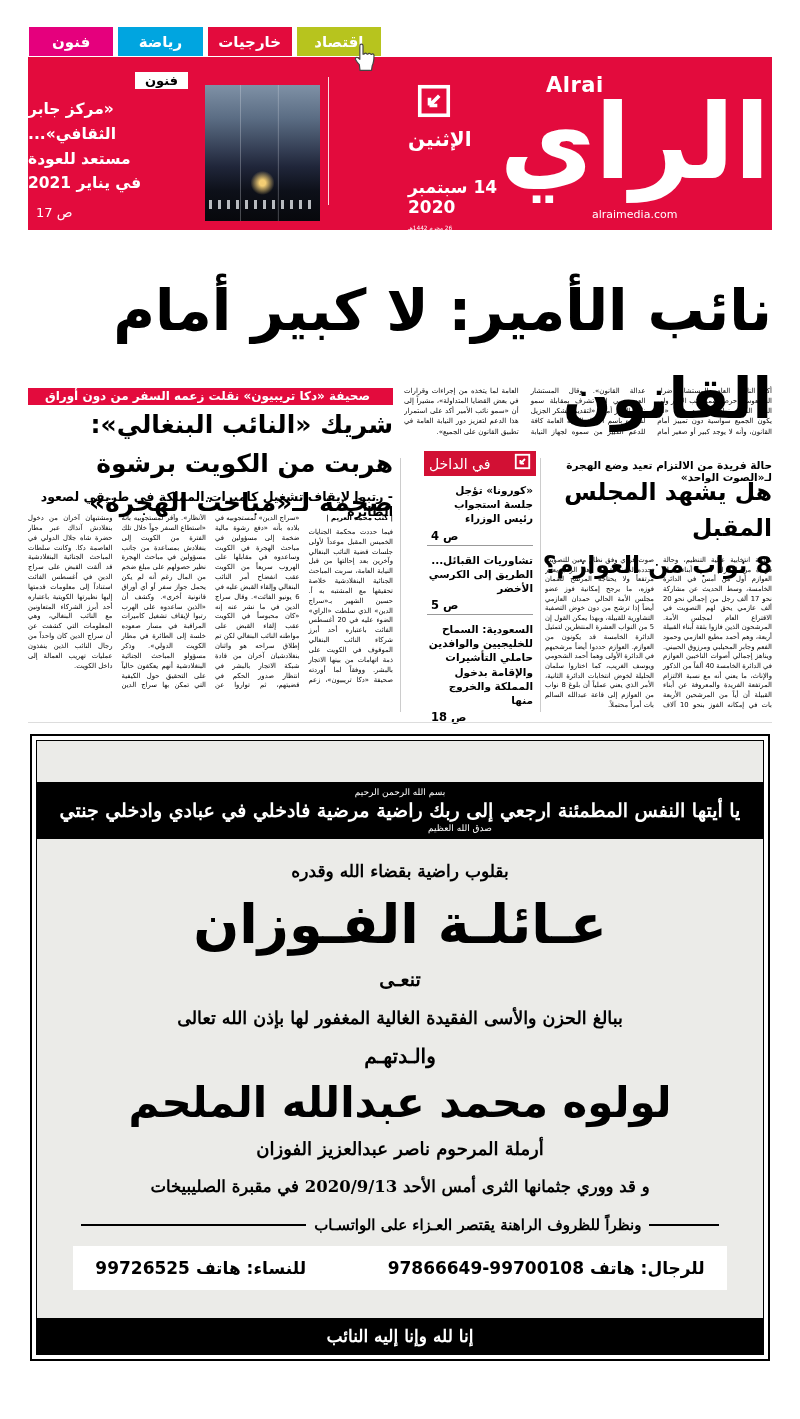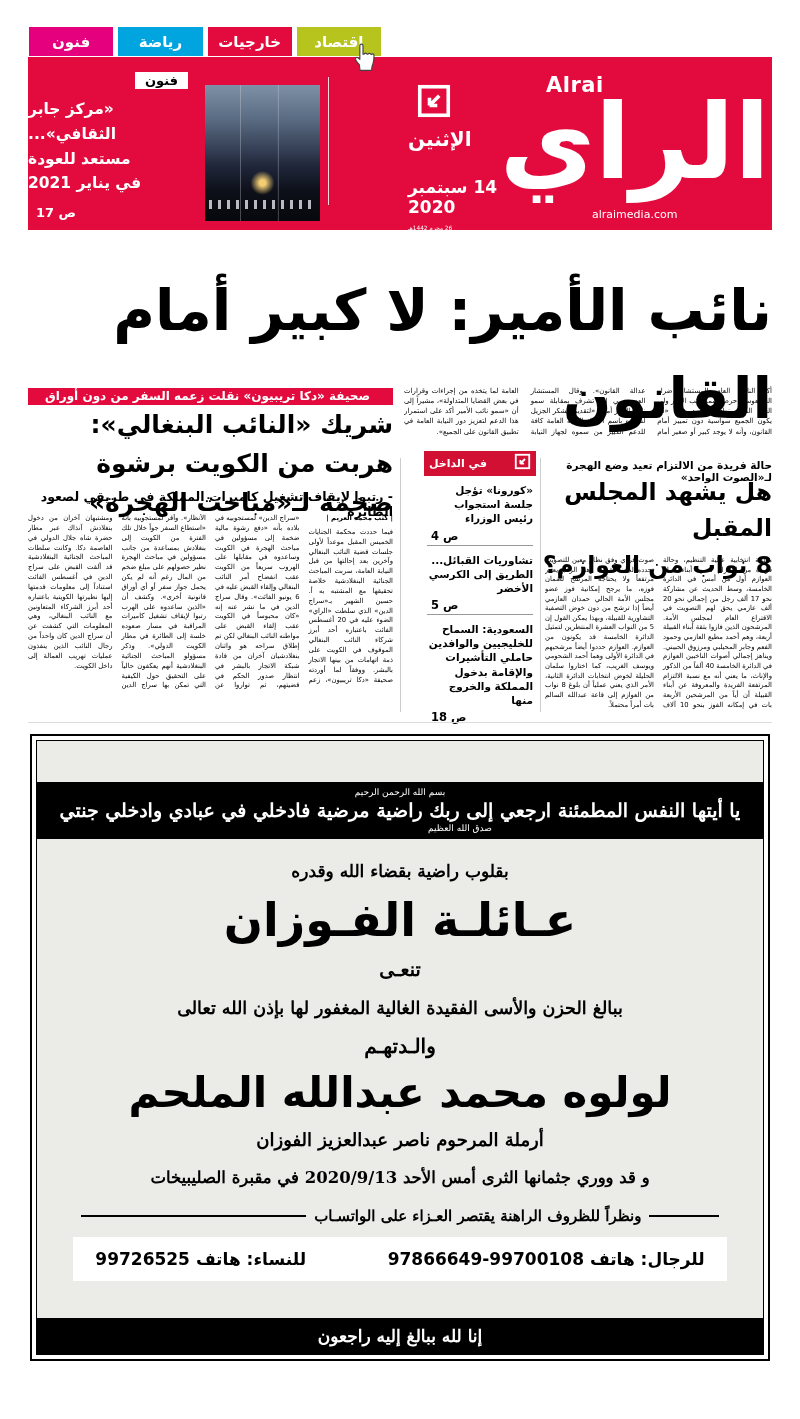--- a/index.html
+++ b/index.html
@@ -12,21 +12,21 @@
   .tab-arts { background:#e5007d; }
   .tab-sport { background:#00a5e0; }
   .tab-foreign { background:#e30b3d; }
   .tab-econ { background:#b7c41e; }
   .cursor-icon { position:absolute; top:42px; left:352px; z-index:30; }
 
   
   .masthead { position:absolute; top:57px; left:28px; width:744px; height:173px; background:#e30b3d; color:#fff; }
   .promo-label { position:absolute; left:107px; top:15px; background:#fff; color:#000; font-weight:bold; font-size:13px; padding:1px 10px; }
   .promo-headline { position:absolute; left:0; top:40px; width:174px; text-align:left; direction:rtl; font-weight:bold; font-size:15.5px; line-height:1.6; white-space:pre-line; }
-  .promo-page { position:absolute; left:8px; bottom:10px; font-weight:bold; font-size:13px; }
+  .promo-page { position:absolute; left:8px; bottom:10px; font-weight:normal; font-size:13px; }
   .promo-photo { position:absolute; left:177px; top:28px; width:115px; height:136px;
      background:
        radial-gradient(circle at 50% 72%, rgba(255,215,120,.95) 0 3px, rgba(255,215,120,0) 12px),
        linear-gradient(90deg, transparent 30%, rgba(225,228,235,.5) 30.5%, transparent 31.4%),
        linear-gradient(90deg, transparent 63%, rgba(225,228,235,.45) 63.5%, transparent 64.4%),
        linear-gradient(180deg,#7f91a6 0%,#5a6c83 25%,#39445a 45%,#20263a 60%,#0d1019 78%,#07080c 100%); }
   .promo-photo .crowd { position:absolute; bottom:12px; left:4px; right:4px; height:9px; opacity:.85;
      background:repeating-linear-gradient(90deg,#d7dade 0 3px, transparent 3px 9px); }
   .promo-divider { position:absolute; left:300px; top:20px; width:1px; height:128px; background:rgba(255,255,255,.85); }
   .date-col { position:absolute; left:380px; top:26px; width:128px; text-align:left; direction:rtl; }
@@ -52,21 +52,21 @@
   .bg-headline { position:absolute; top:406px; left:28px; width:365px; text-align:right; font-weight:bold; font-size:25px; line-height:1.55; }
   .bg-subhead { position:absolute; top:489px; left:28px; width:365px; text-align:right; font-weight:bold; font-size:12.5px; }
   .bg-body { position:absolute; top:514px; left:28px; width:365px; height:200px; overflow:hidden;
      column-count:4; column-gap:9px; font-size:6.8px; line-height:1.45; text-align:justify; }
   .byline { font-weight:bold; display:block; margin-bottom:4px; }
 
   
   .vrule { position:absolute; width:1px; background:#ccc; }
   .inside-box { position:absolute; left:424px; top:451px; width:112px; height:261px; }
   .inside-header { background:#d21034; color:#fff; height:25px; display:flex; align-items:center; justify-content:space-between; padding:0 5px; }
-  .inside-title { font-weight:bold; font-size:11px; }
+  .inside-title { font-weight:normal; font-size:14px; }
   .inside-item { padding:7px 3px 0 3px; }
   .inside-text { font-weight:bold; font-size:10.5px; line-height:1.35; text-align:right; }
   .inside-page { font-weight:bold; font-size:11.5px; text-align:left; margin-top:3px; padding-left:4px; }
   .inside-sep { border-bottom:1px solid #999; margin-top:2px; }
 
   
   .aw-kicker { position:absolute; top:459px; left:545px; width:227px; text-align:right; font-weight:bold; font-size:10.5px; }
   .aw-headline { position:absolute; top:474px; left:540px; width:232px; text-align:right; font-weight:bold; font-size:23.5px; line-height:1.55; white-space:pre-line; }
   .aw-body { position:absolute; top:556px; left:545px; width:227px; height:156px; overflow:hidden;
      column-count:2; column-gap:9px; font-size:6.8px; line-height:1.42; text-align:justify; }
@@ -75,21 +75,21 @@
 
   
   .obit { position:absolute; top:734px; left:30px; width:740px; height:627px; border:2px solid #000; padding:4px; background:#fff; }
   .obit-inner { border:1px solid #000; height:100%; overflow:hidden; background:#ebebe8; display:flex; flex-direction:column; }
   .obit-quran { background:#000; color:#fff; text-align:center; padding:5px 0 6px 0;margin-top:41px; }
   .obit-bismillah { font-size:9px; font-family:"DejaVu Serif", serif; }
   .obit-verse { font-size:19px; font-weight:bold; font-family:"DejaVu Serif", serif; margin-top:2px; }
   .obit-sadaq { font-size:9px; font-family:"DejaVu Serif", serif; transform:translateX(60px); margin-top:2px; }
   .obit-gray { flex:1; display:flex; flex-direction:column; align-items:center; text-align:center; }
   .obit-intro { margin-top:22px; font-size:17px; font-weight:bold; font-family:"DejaVu Serif", serif; }
-  .obit-family { margin-top:12px; font-size:46px; font-weight:bold; line-height:1.2; }
+  .obit-family { margin-top:12px; font-size:54px; font-weight:bold; line-height:1.2; }
   .obit-announce { margin-top:10px; font-size:19px; font-weight:bold; font-family:"DejaVu Serif", serif; }
   .obit-line1 { margin-top:18px; font-size:17.5px; font-weight:bold; font-family:"DejaVu Serif", serif; }
   .obit-relation { margin-top:16px; font-size:20px; font-weight:bold; font-family:"DejaVu Serif", serif; }
   .obit-deceased { margin-top:8px; font-size:42px; font-weight:bold; line-height:1.3; }
   .obit-widow { margin-top:8px; font-size:18px; font-weight:bold; font-family:"DejaVu Serif", serif; }
   .obit-burial { margin-top:18px; font-size:16.5px; font-weight:bold; font-family:"DejaVu Serif", serif; }
   .obit-condolence { margin-top:20px; width:88%; display:flex; align-items:center; gap:8px; }
   .obit-condolence .txt { font-size:15px; font-weight:bold; font-family:"DejaVu Serif", serif; white-space:nowrap; }
   .obit-condolence .rule-r { width:70px; height:2px; background:#000; }
   .obit-condolence .rule-l { flex:1; height:2px; background:#000; }
@@ -224,17 +224,17 @@
           <span class="phone-entry">
             <span>للرجال: هاتف</span>
             <span class="phone-num">97866649-99700108</span>
           </span>
           <span class="phone-entry">
             <span>للنساء: هاتف</span>
             <span class="phone-num">99726525</span>
           </span>
         </div>
       </div>
-      <div class="obit-footer">إنا لله ببالغ إليه راجعون</div>
+      <div class="obit-footer">إنا لله وإنا إليه النائب</div>
     </div>
   </div>
 
 </div>
 
 </body></html>

